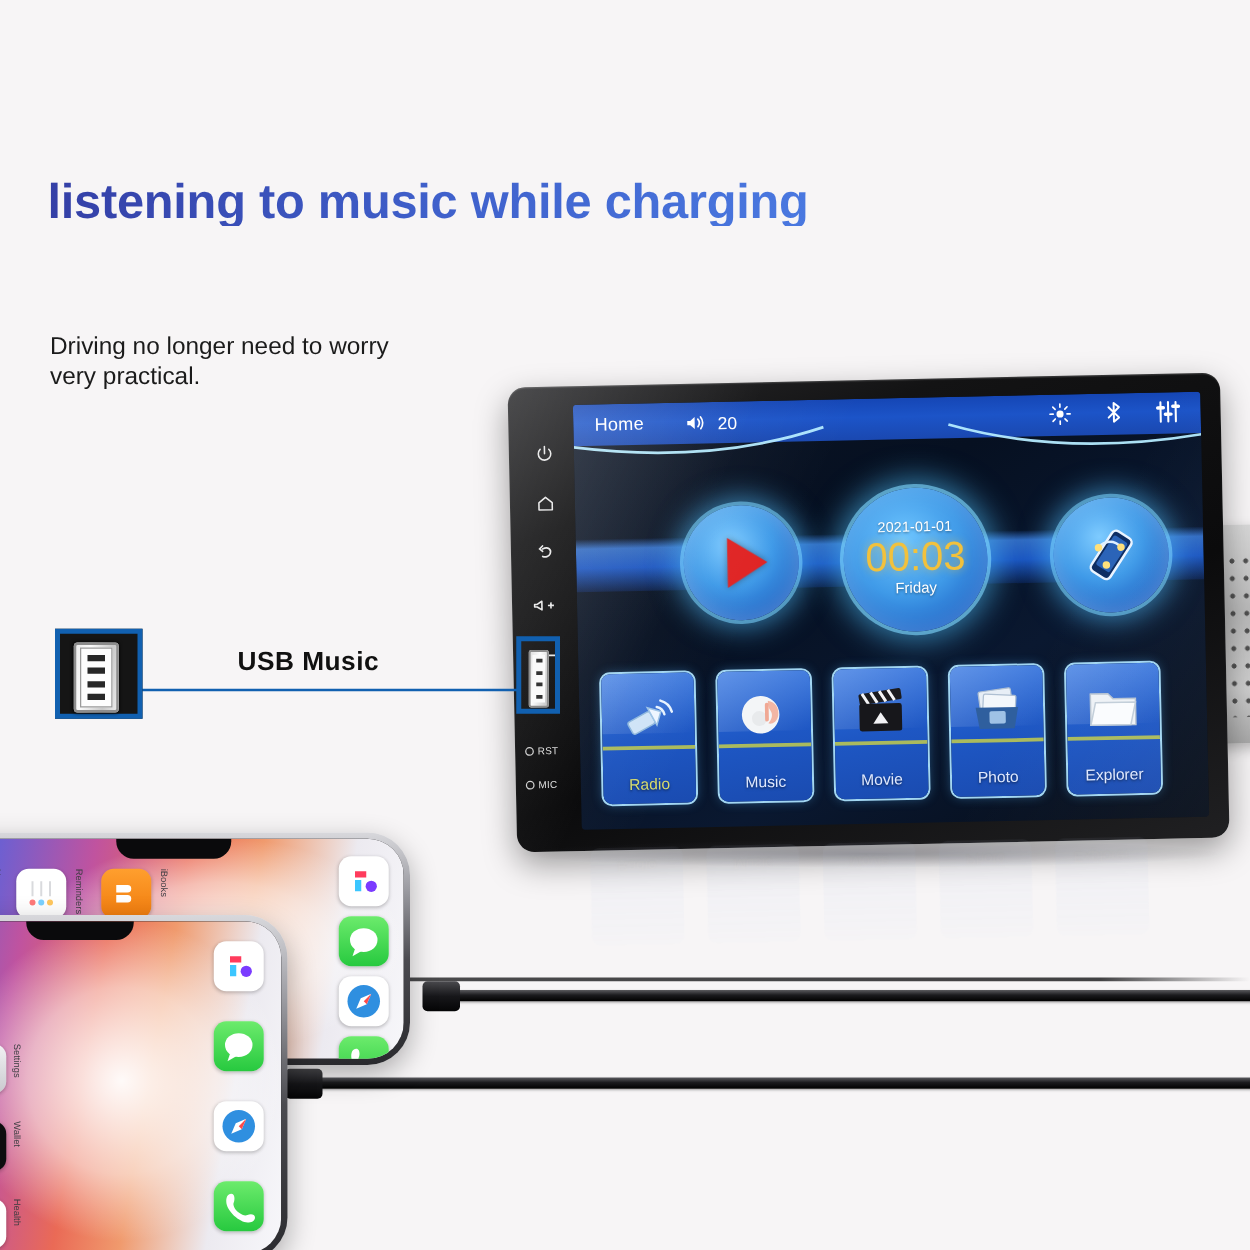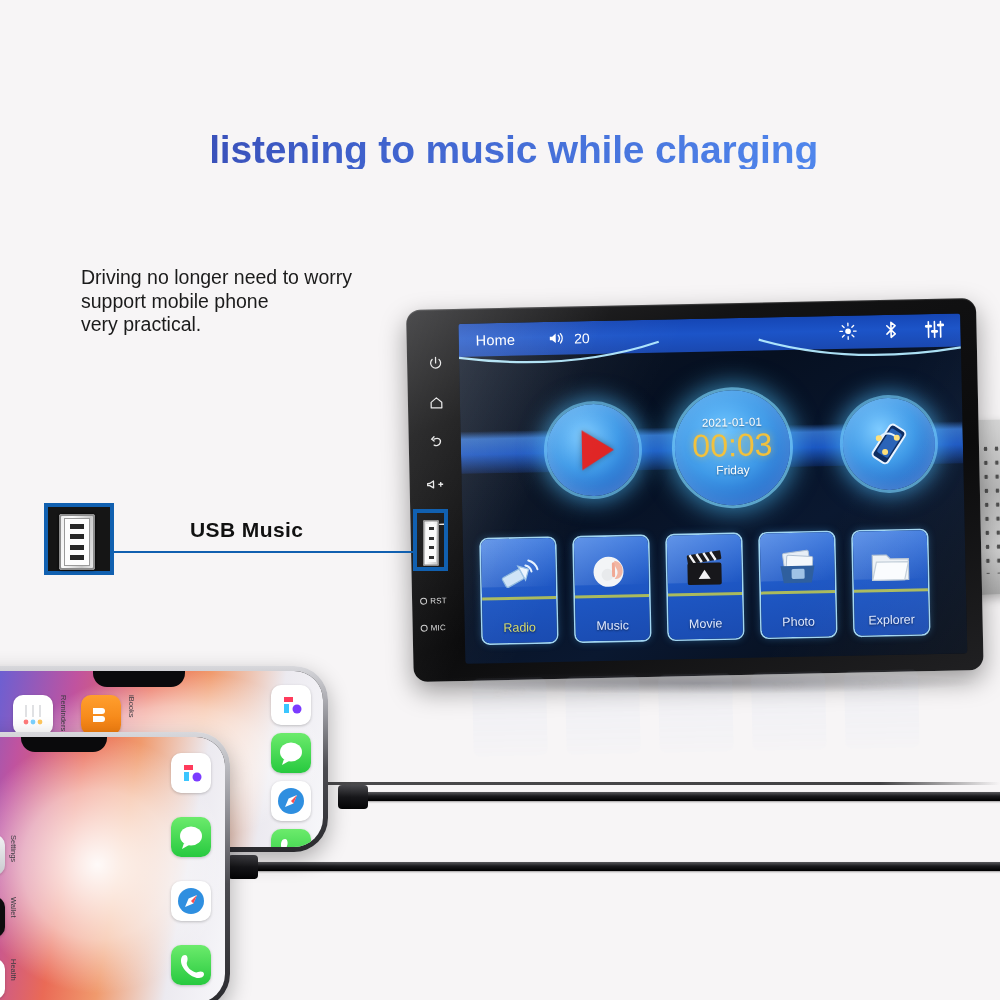--- a/index.html
+++ b/index.html
@@ -12,28 +12,28 @@
   #stage{position:absolute;inset:0;width:1000px;height:1000px;overflow:hidden;background:#f7f5f6;}
 
   
   .headline{position:absolute;left:38px;top:92px;width:780px;}
   .hl-line{
     font-size:39px;font-weight:700;letter-spacing:-.2px;line-height:1.0;
     white-space:nowrap;
     background:linear-gradient(90deg,#3b46ae 0%,#4164cf 45%,#4f83ea 100%);
     -webkit-background-clip:text;background-clip:text;color:transparent;
   }
-  .hl-line.l2{margin-top:38px;
+  .hl-line.l2{margin-top:50px;
     background:linear-gradient(90deg,#343fa6 0%,#3f60cb 40%,#5086ec 100%);
-    -webkit-background-clip:text;background-clip:text;color:transparent;text-align:right;}
+    -webkit-background-clip:text;background-clip:text;color:transparent;}
 
   
   .bodytext{position:absolute;left:40px;top:266px;width:400px;
     font-size:19.5px;line-height:23.6px;color:#1b1b1b;font-weight:400;}
-  .bodytext div{white-space:nowrap;margin-left:41px;}
+  .bodytext div{white-space:nowrap;}
 
   
   .usb-callout{position:absolute;left:44px;top:503px;width:70px;height:72px;
     border:4px solid #1160b0;background:#151515;box-sizing:border-box;}
   .usb-big{position:absolute;left:11px;top:7px;width:36px;height:56px;
     border-radius:3px;
     background:linear-gradient(100deg,#e9e9e9 0%,#fbfbfb 30%,#c9c9c9 70%,#efefef 100%);
     box-shadow:0 0 0 2px #8d8d8d inset,0 0 3px #000;}
   .usb-big .inner{position:absolute;left:5px;top:4px;right:5px;bottom:4px;
     background:#fdfdfd;border:1px solid #9a9a9a;box-sizing:border-box;
@@ -163,21 +163,20 @@
 <body>
 
 <div id="stage">
 
   <div class="headline">
     <div class="hl-line l2">listening to music while charging</div>
   </div>
 
   <div class="bodytext">
     <div>Driving no longer need to worry</div>
-    <div>support mobile phone</div>
     <div>very practical.</div>
   </div>
 
   <div id="unit">
 
     <div class="rear-metal">
       <div class="vent"></div>
     </div>
 
     <div class="bezel"></div>

